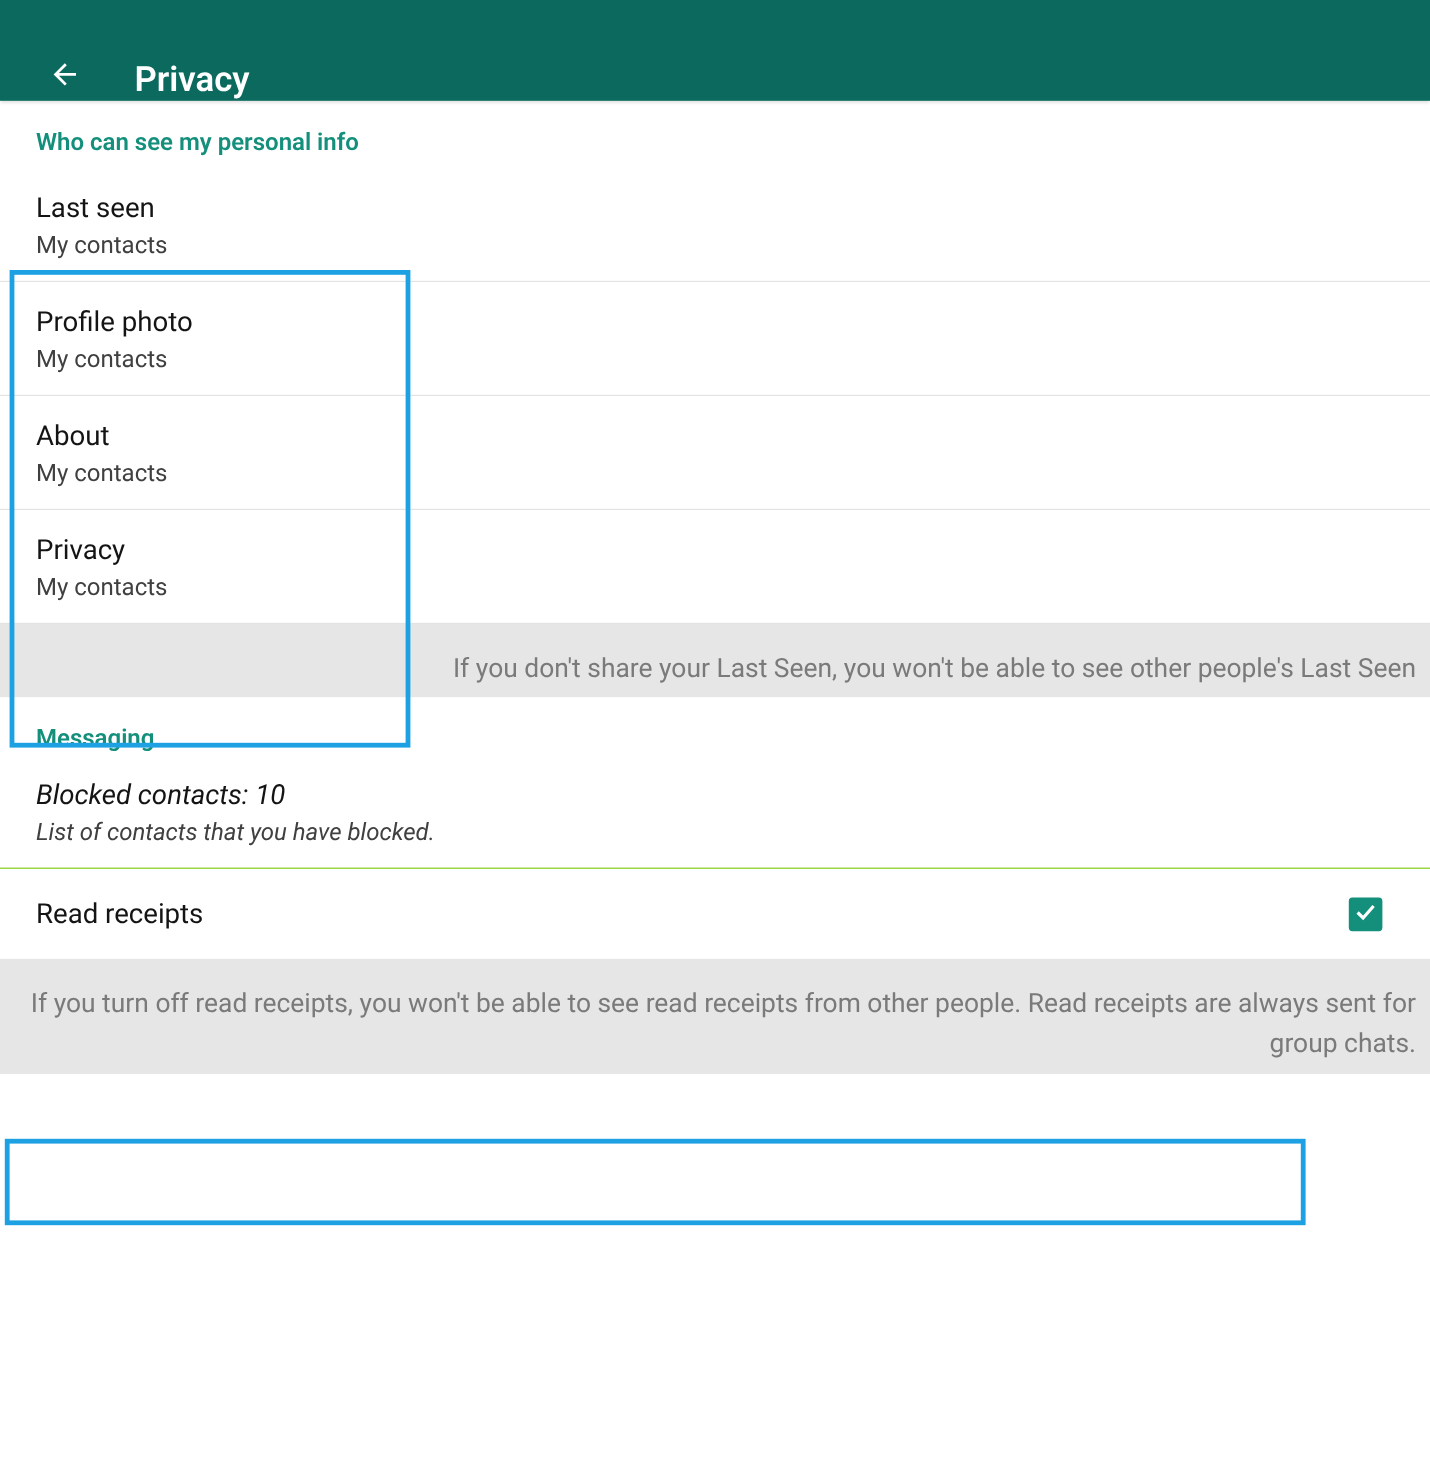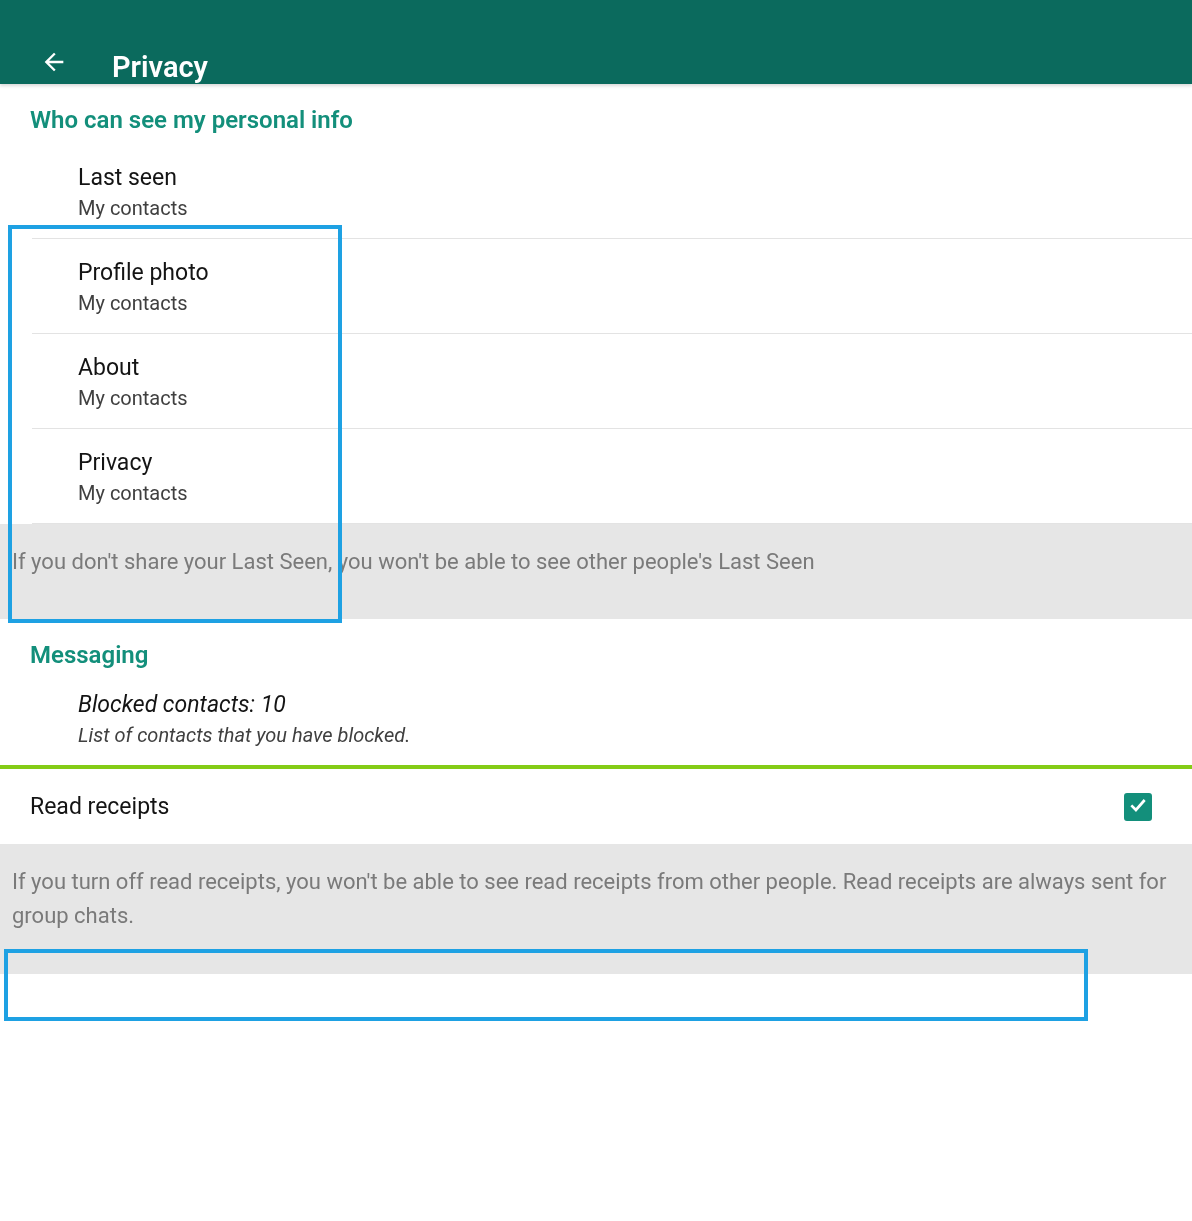--- a/index.html
+++ b/index.html
@@ -30,21 +30,21 @@
   }
   .back-arrow svg { width: 28px; height: 28px; fill: #ffffff; }
   .header-title {
     color: #ffffff;
     font-size: 29px;
     font-weight: 600;
     margin-left: 38px;
   }
   .section-header {
     color: #138f7b;
-    font-size: 24px;
+    font-size: 20px;
     font-weight: 600;
     padding: 22px 0 10px 30px;
   }
   .highlight-box-1 {
     position: absolute;
     top: 141px;
     left: 8px;
     width: 334px;
     height: 398px;
     border: 4px solid #1ea1e3;
@@ -55,50 +55,50 @@
     position: absolute;
     top: 865px;
     left: 4px;
     width: 1084px;
     height: 72px;
     border: 4px solid #1ea1e3;
     pointer-events: none;
     z-index: 5;
   }
   .setting-row {
-    padding: 18px 30px 18px 46px;
+    padding: 18px 30px 18px 30px;
     border-bottom: 1px solid #e3e3e3;
     cursor: pointer;
-    margin-left: 32px;
   }
   .setting-row.noborder { border-bottom: none; }
   .setting-title {
     font-size: 23px;
     color: #141414;
     font-weight: 400;
     line-height: 1.35;
   }
   .setting-sub {
     font-size: 20px;
     color: #404040;
     margin-top: 3px;
   }
   .info-panel {
     background: #e6e6e6;
-    padding: 21px 12px 40px 12px;
+    padding: 21px 12px 6px 12px;
     font-size: 22px;
     color: #7a7a7a;
     line-height: 1.55;
+    text-align: right;
   }
   .read-receipts-row {
     display: flex;
     align-items: center;
     justify-content: space-between;
     padding: 22px 30px 22px 30px;
-    border-top: 4px solid #84cc16;
+    border-top: 1px solid #84cc16;
     cursor: pointer;
   }
   .checkbox {
     width: 28px;
     height: 28px;
     background: #138f7b;
     border: 2px solid #138f7b;
     border-radius: 3px;
     display: flex;
     align-items: center;

